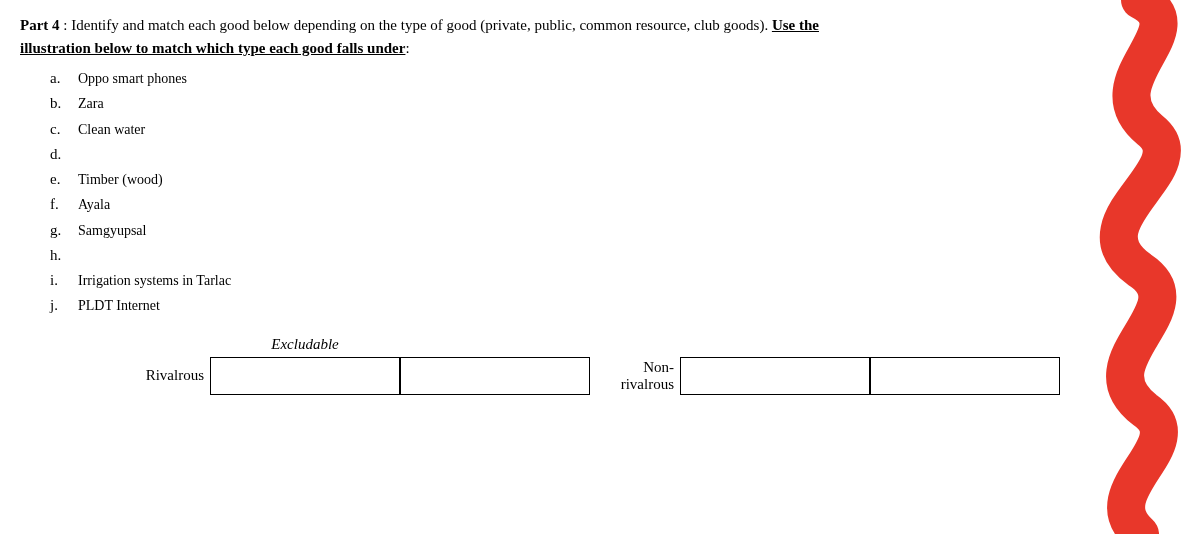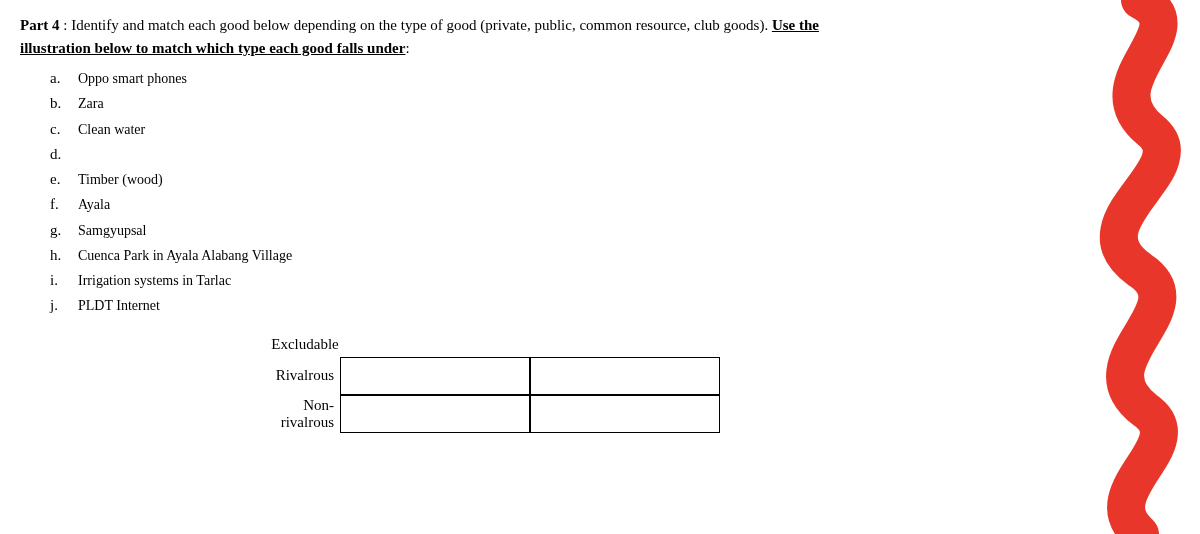--- a/index.html
+++ b/index.html
@@ -62,31 +62,31 @@
 
     .table-section {
       margin-top: 18px;
       margin-left: 100px;
     }
 
     .table-header-row {
       display: flex;
       margin-left: 90px;
       margin-bottom: 4px;
+      font-style: italic;
     }
 
     .col-header {
       width: 190px;
       text-align: center;
       font-size: 15px;
     }
 
     .table-rows {
       display: flex;
-      flex-direction: column;
       align-items: center;
     }
 
     .table-row-item {
       display: flex;
       align-items: center;
       margin-bottom: 0;
     }
 
     .row-label {
@@ -159,21 +159,20 @@
       <div class="list-item">
         <span class="list-label">f.</span>
         <span class="list-text">Ayala</span>
       </div>
       <div class="list-item">
         <span class="list-label">g.</span>
         <span class="list-text">Samgyupsal</span>
       </div>
       <div class="list-item">
         <span class="list-label">h.</span>
-        <span class="list-text">Cuenca Park in Ayala Alabang Village</span>
       </div>
       <div class="list-item">
         <span class="list-label">i.</span>
         <span class="list-text">Irrigation systems in Tarlac</span>
       </div>
       <div class="list-item">
         <span class="list-label">j.</span>
         <span class="list-text">PLDT Internet</span>
       </div>
     </div>

